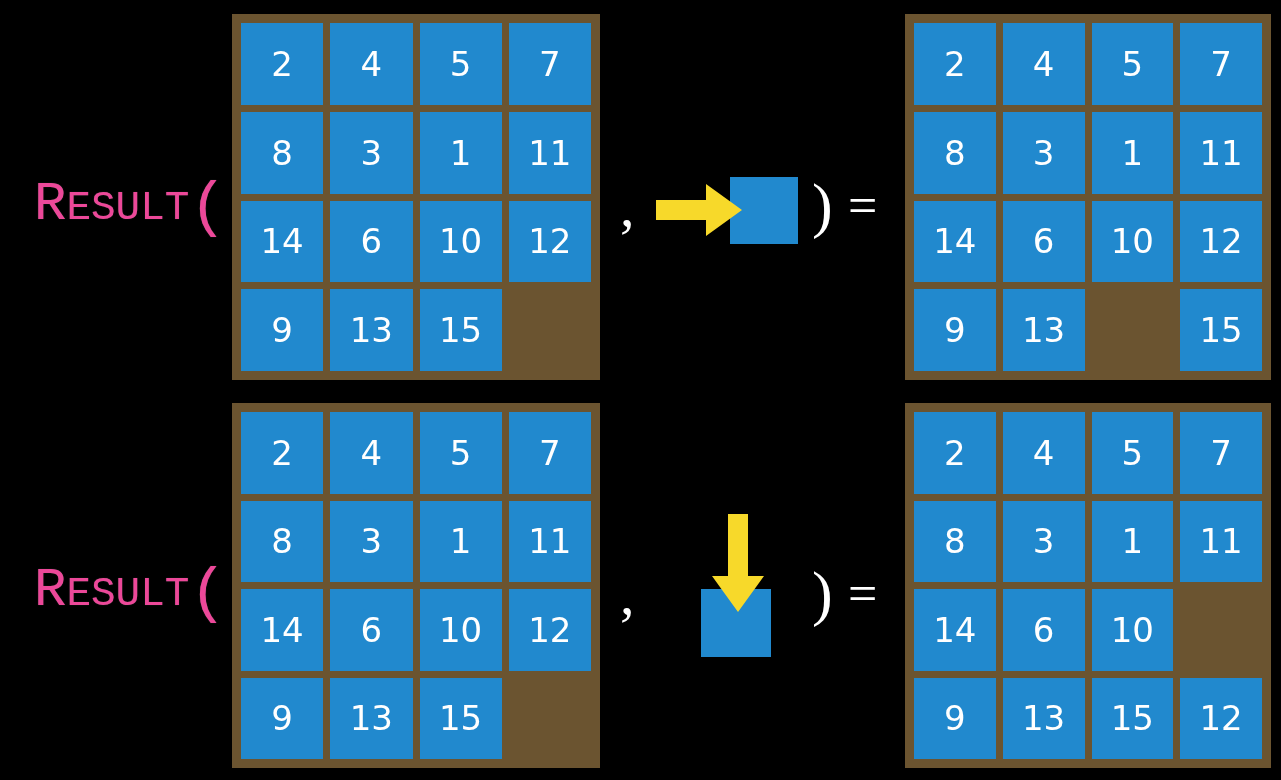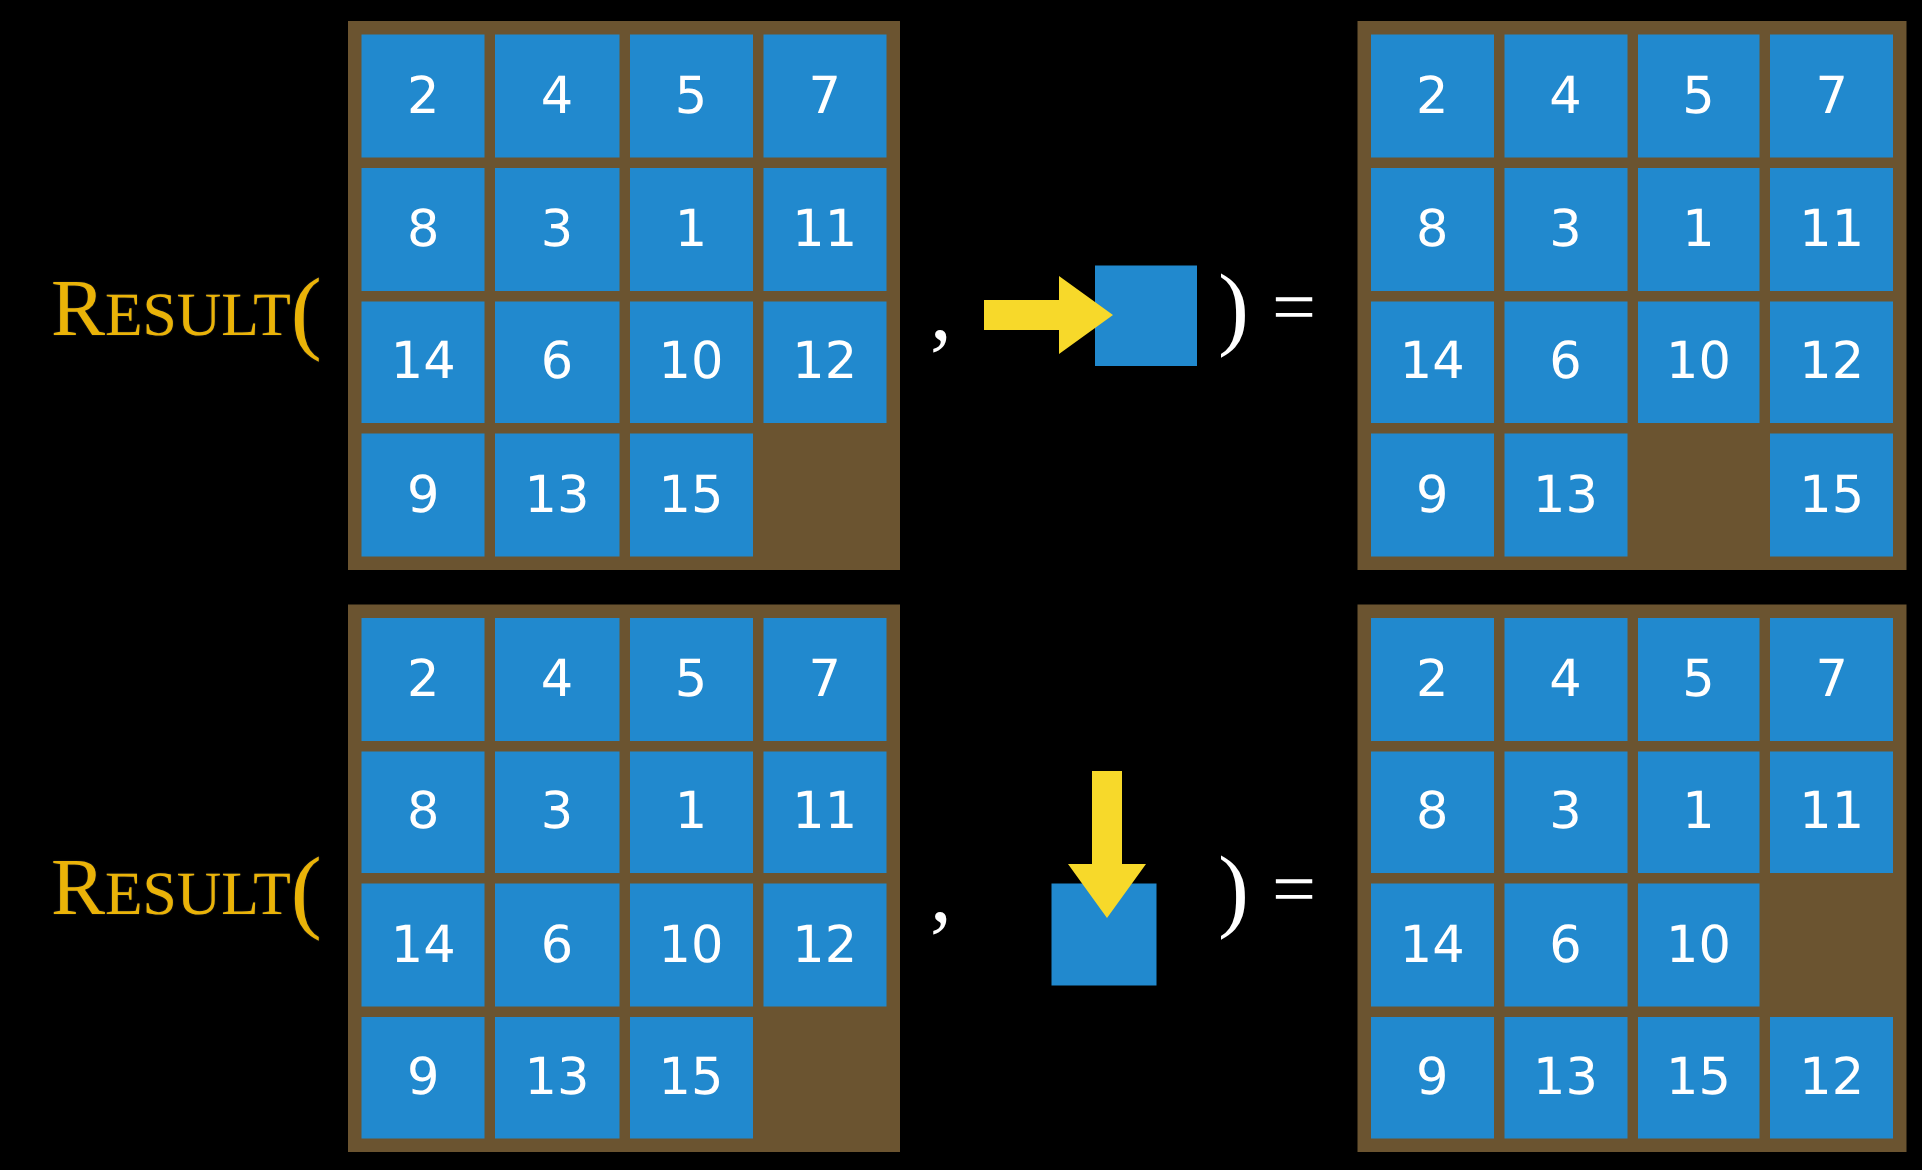--- a/index.html
+++ b/index.html
@@ -19,22 +19,22 @@
     position: absolute;
     left: 0; top: 0;
     width: 1281px;
     height: 780px;
     background: #000000;
   }
 
   
   .result-label {
     position: absolute;
-    font-family: Liberation Serif, serif;
-    color: #eab308;
+    font-family: Liberation Mono, monospace;
+    color: #ec4899;
     white-space: nowrap;
     line-height: 1;
     letter-spacing: 0px;
     text-shadow: 0 0 1px rgba(255,255,255,0.25);
   }
   .result-label .cap {
     font-size: 54px;
   }
   .result-label .small {
     font-size: 41px;

